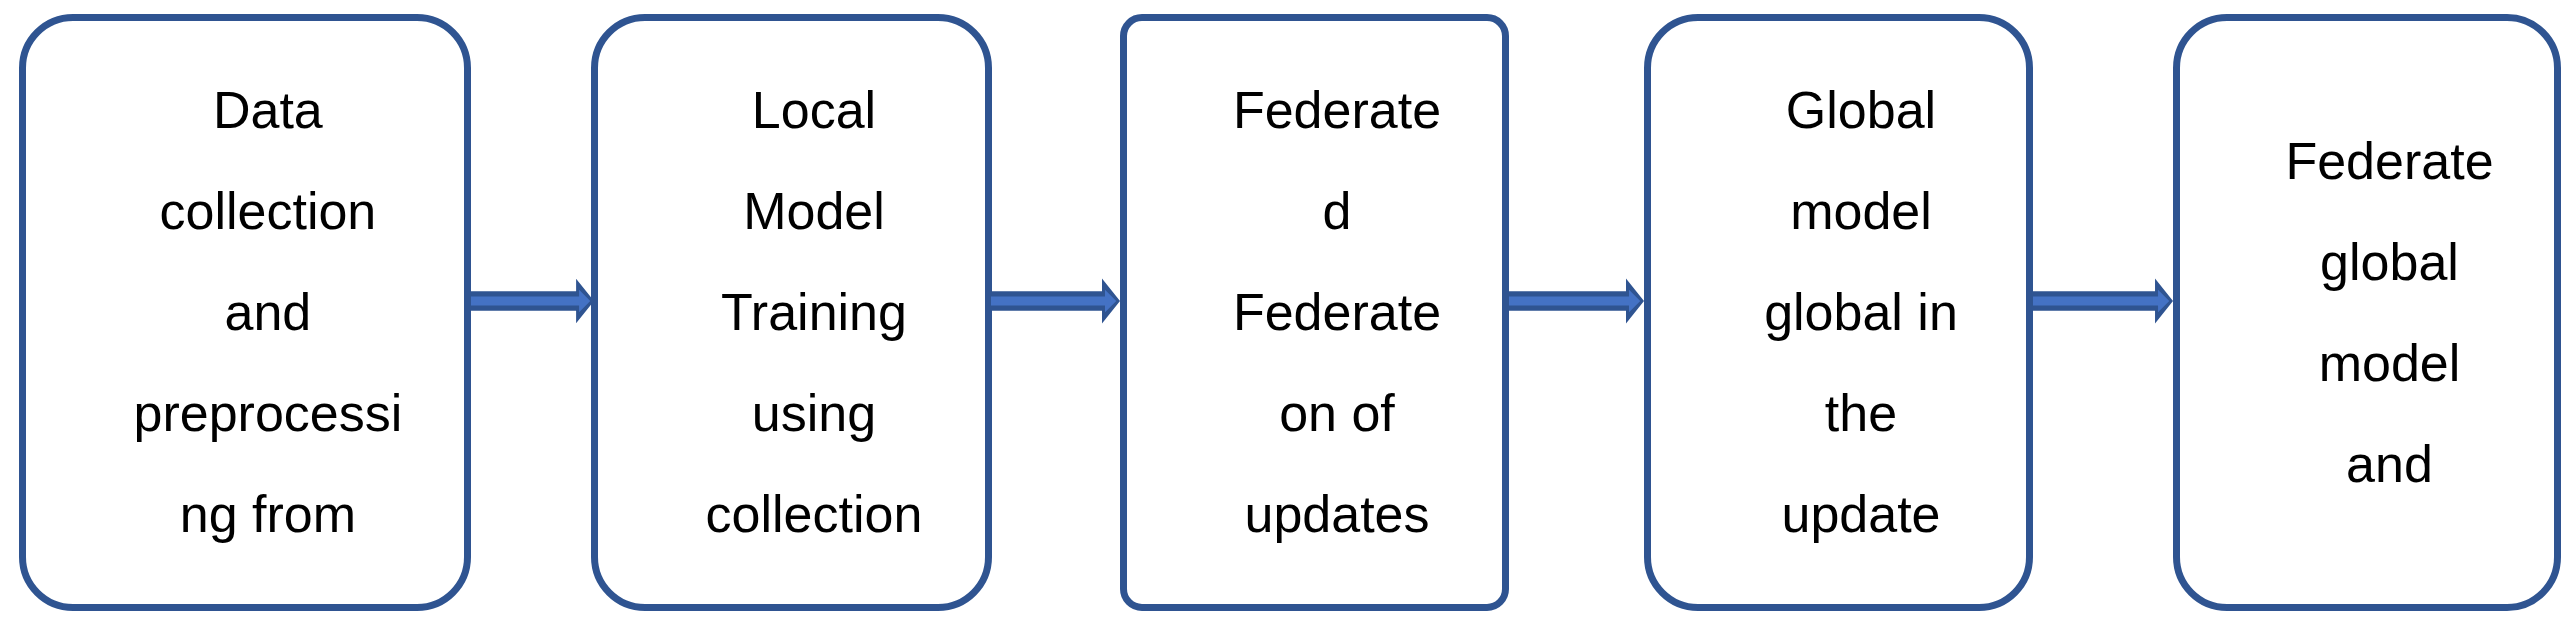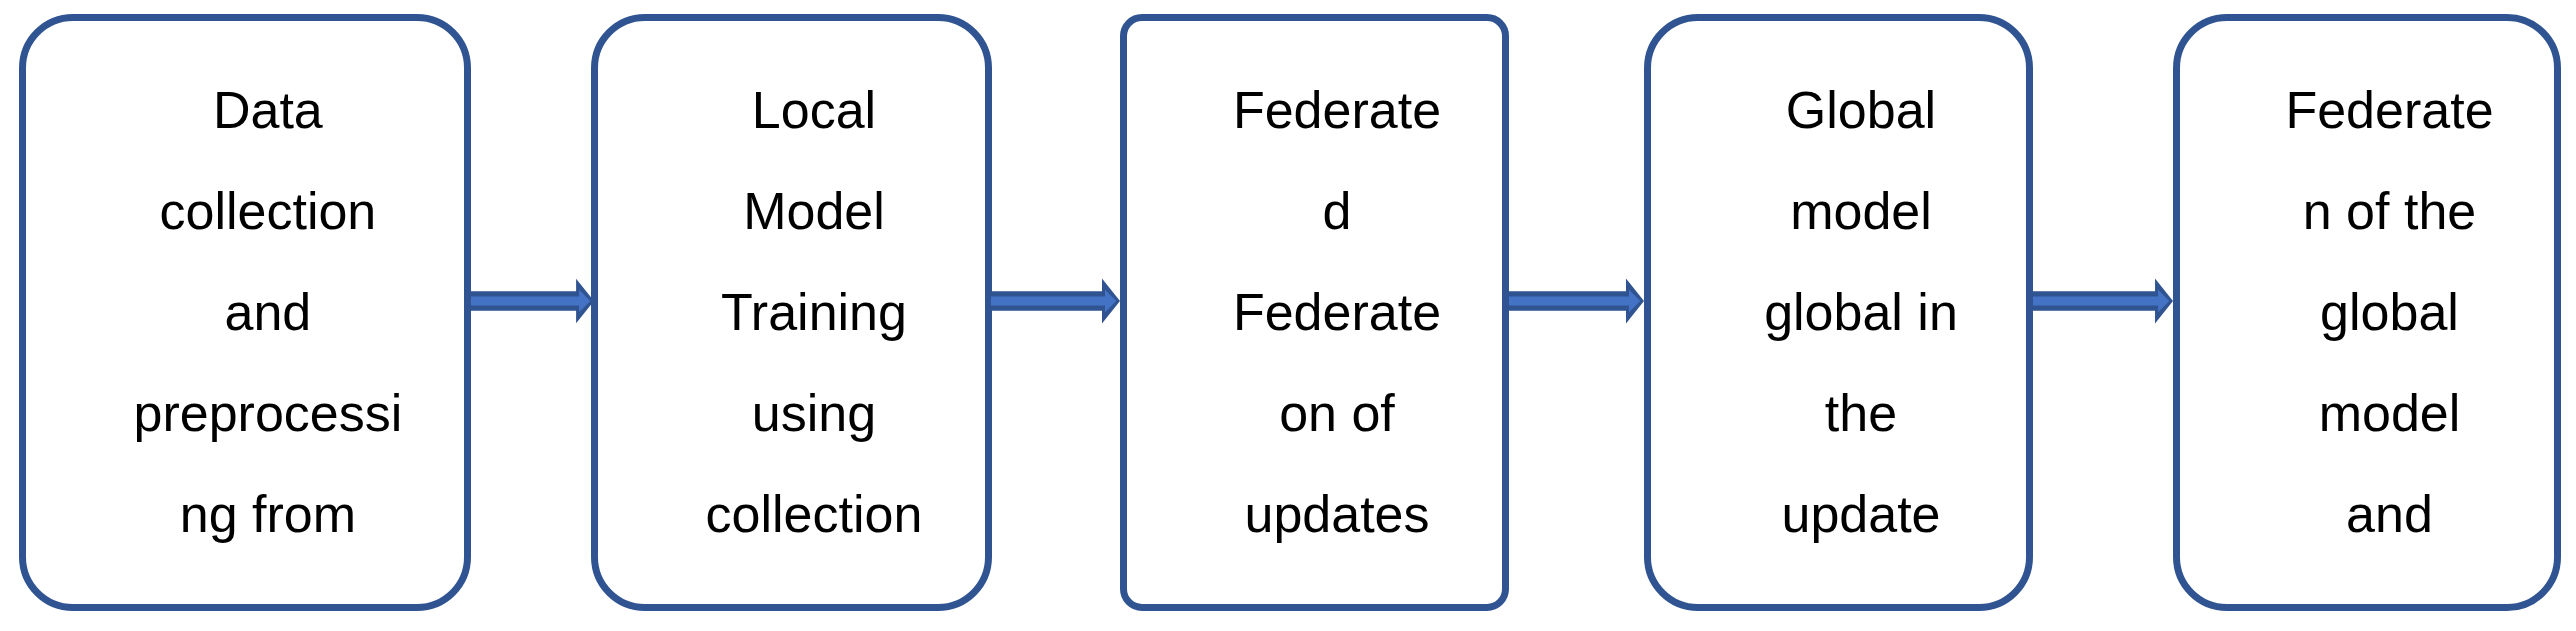--- a/index.html
+++ b/index.html
@@ -82,21 +82,20 @@
       <div class="line">model</div>
       <div class="line">global in</div>
       <div class="line">the</div>
       <div class="line">update</div>
     </div>
   </div>
 
   <div class="box box5">
     <div class="box-text">
       <div class="line">Federate</div>
-      <div class="line">n of the</div>
       <div class="line">global</div>
       <div class="line">model</div>
       <div class="line">and</div>
     </div>
   </div>
 
 <svg width="123" height="60" viewBox="0 0 165 80" class="arrow" style="left: 471px;">
       <polygon points="0,27 141,27 141,10 165,40 141,70 141,53 0,53" fill="#2F5491"></polygon>
       <polygon points="0,34 145,34 145,25 160,40 145,55 145,46 0,46" fill="#4472C4"></polygon>
     </svg>

